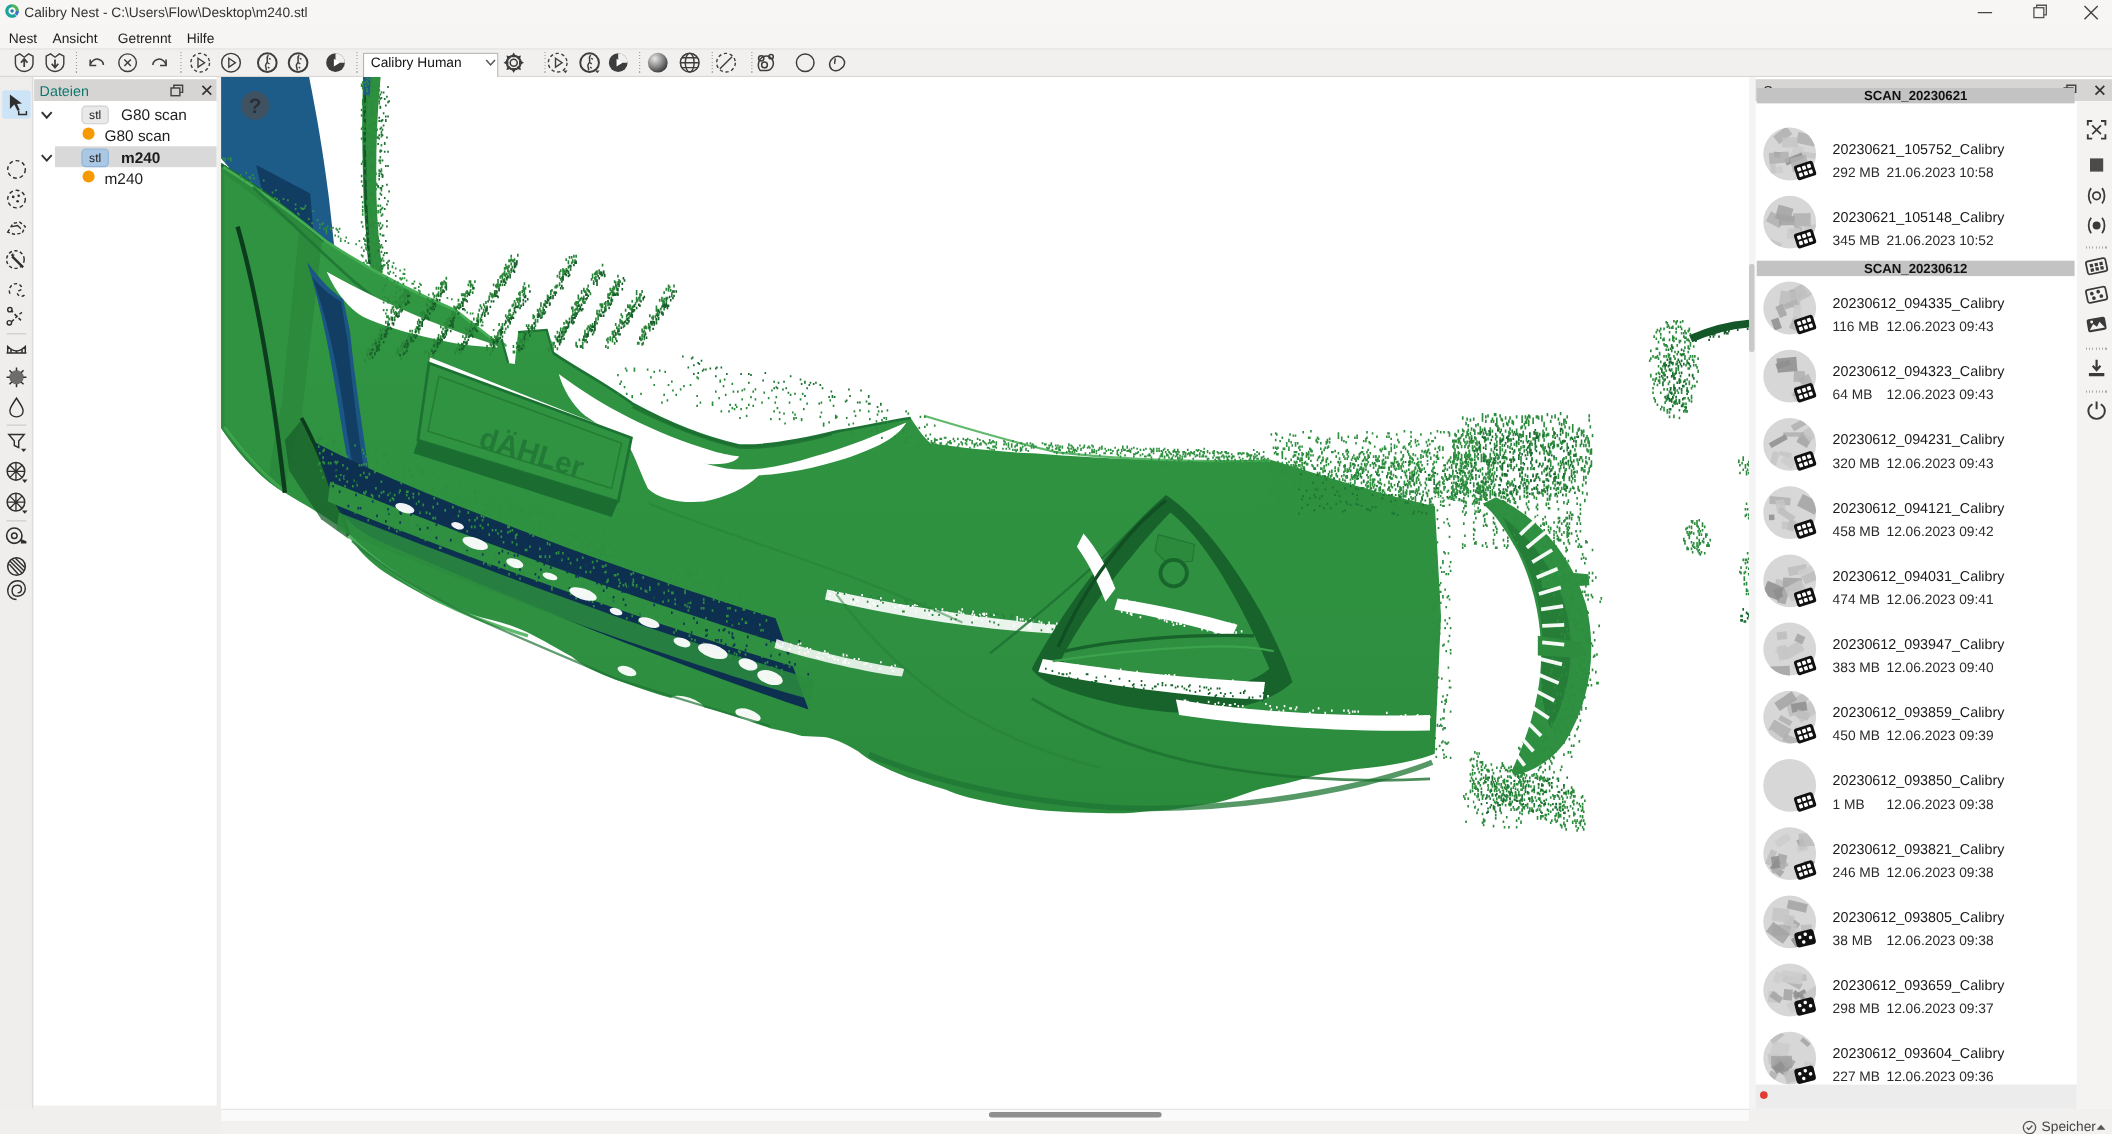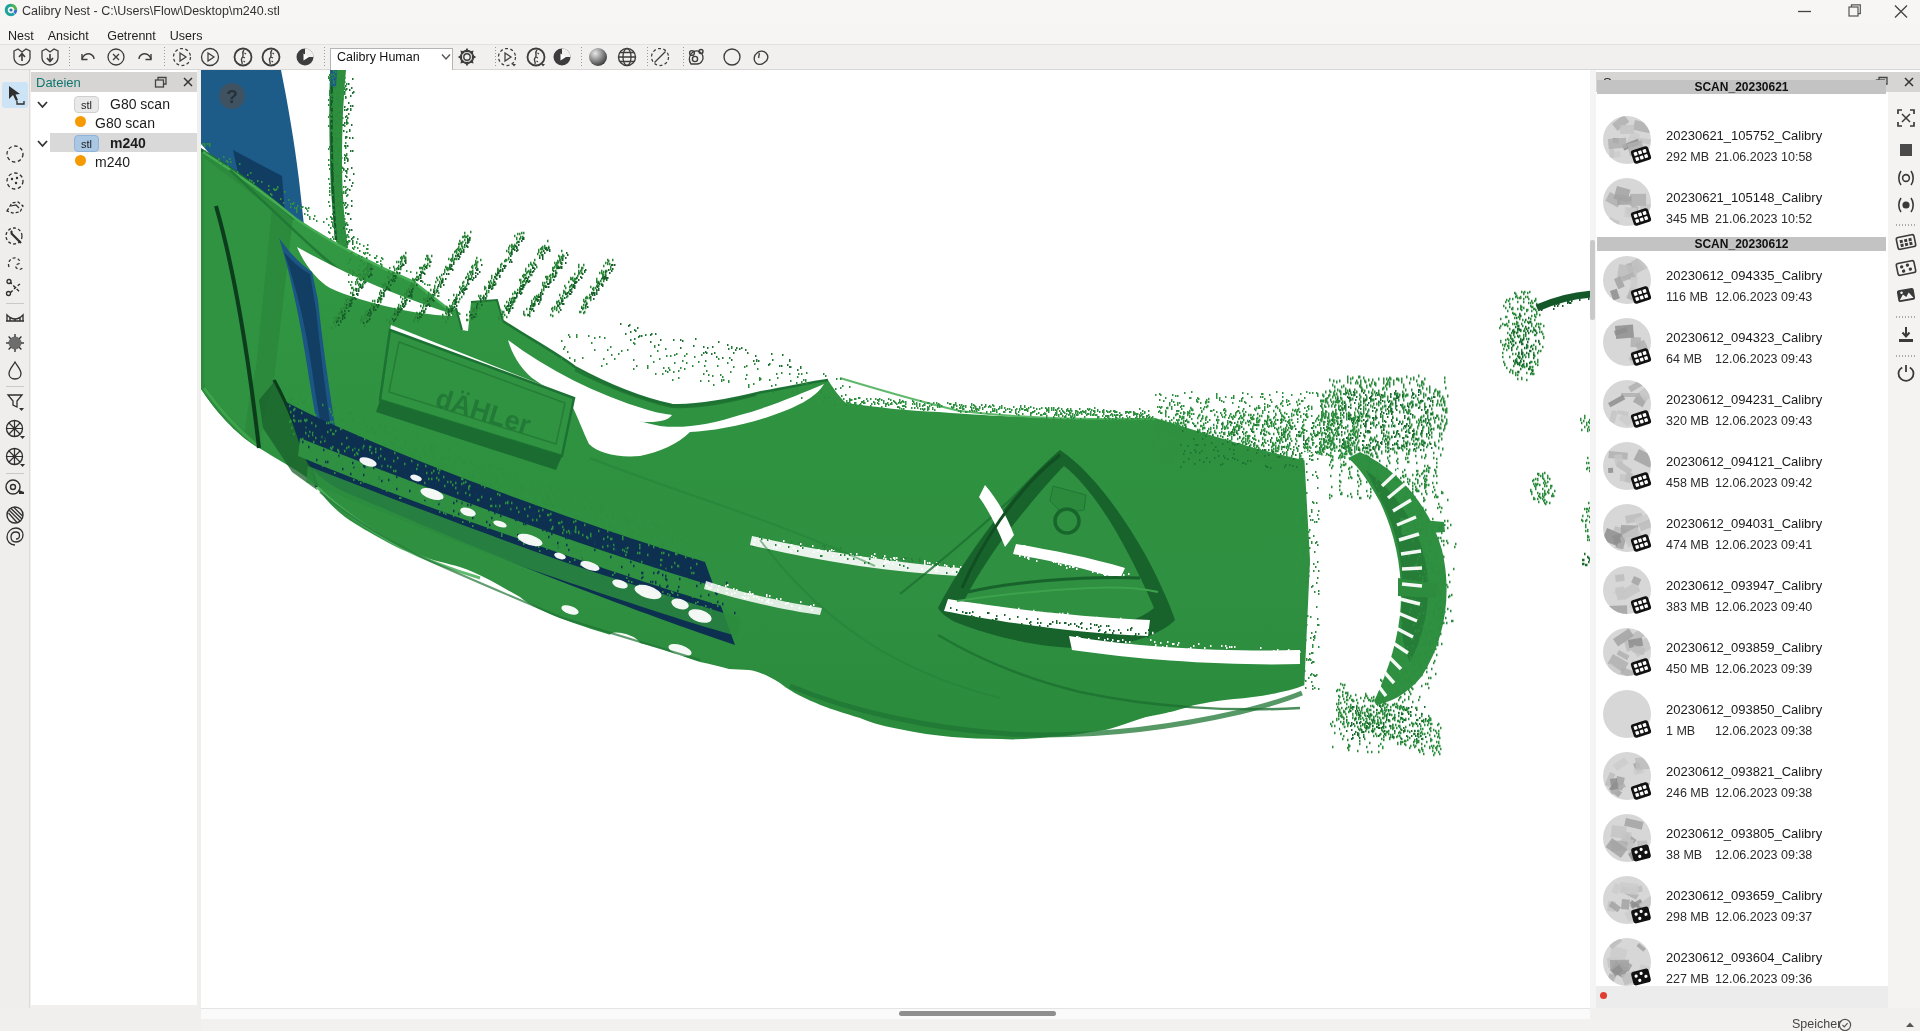--- a/index.html
+++ b/index.html
@@ -27,21 +27,21 @@
       <path d="M9.5 7 L9.5 4.8 L18.3 4.8 L18.3 13.6 L16 13.6" fill="none" stroke="#555" stroke-width="1.2"></path>
     </g>
     <g transform="translate(98,0)">
       <path d="M7 5.5 L19 17.5 M19 5.5 L7 17.5" stroke="#444" stroke-width="1.3"></path>
     </g>
   </svg>
 
 <div class="abs" style="left:0;top:23px;width:1920px;height:21px;background:#f6f5f4"></div>
 <div class="abs" style="left:8px;top:26px">
  <span class="mitem" style="margin-right:14px">Nest</span><span class="mitem" style="margin-right:14px">Ansicht</span>
- <span class="mitem" style="margin-right:14px">Getrennt</span><span class="mitem">Users</span>
+ <span class="mitem" style="margin-right:14px">Getrennt</span><span class="mitem">Hilfe</span>
 </div>
 
 <div class="abs" style="left:0;top:44px;width:1920px;height:26px;background:#f1f0ef;border-top:1px solid #e2e1e0;border-bottom:1px solid #d8d7d6"></div>
 <svg width="0" height="0">
     <defs>
       <radialGradient id="gb2" cx="0.35" cy="0.3" r="0.85">
 <stop offset="0" stop-color="#e8e8e8"></stop>
         <stop offset="0.45" stop-color="#909090"></stop>
         <stop offset="1" stop-color="#1f1f1f"></stop>
       </radialGradient>
@@ -866,15 +866,15 @@
 <div class="abs" style="left:1596px;top:986px;width:292px;height:22px;background:#ececec"></div>
 <div class="abs" style="left:1600px;top:989px;width:7px;height:7px;border-radius:50%;background:#e03c31;margin-top:3px"></div>
 <div class="abs" style="left:1611px;top:1047px;font-size:12.5px;color:#111">Getrennt</div>
 
 <div class="abs" style="left:0;top:1019px;width:1920px;height:12px;background:#f2f1f0"></div>
 <div class="abs" style="left:0;top:1008px;width:201px;height:23px;background:#f0efee"></div>
 <svg style="position:absolute;left:1838px;top:1018px" width="14" height="14" viewBox="0 0 14 14" xmlns="http://www.w3.org/2000/svg">
     <circle cx="7" cy="7" r="5.6" fill="none" stroke="#555" stroke-width="1.2"></circle>
     <path d="M4.5 7 L6.3 8.8 L9.6 5.2" fill="none" stroke="#555" stroke-width="1.2"></path>
   </svg>
-<div class="abs" style="left:1792px;top:1017px;font-size:12.5px;color:#444">Speicher</div>
+<div class="abs" style="left:1856px;top:1017px;font-size:12.5px;color:#444">Speicher</div>
 <svg style="position:absolute;left:1905px;top:1021px" width="10" height="8" viewBox="0 0 10 8" xmlns="http://www.w3.org/2000/svg">
     <path d="M1 6 L5 1.5 L9 6 Z" fill="#555"></path>
   </svg>
 </body></html>

